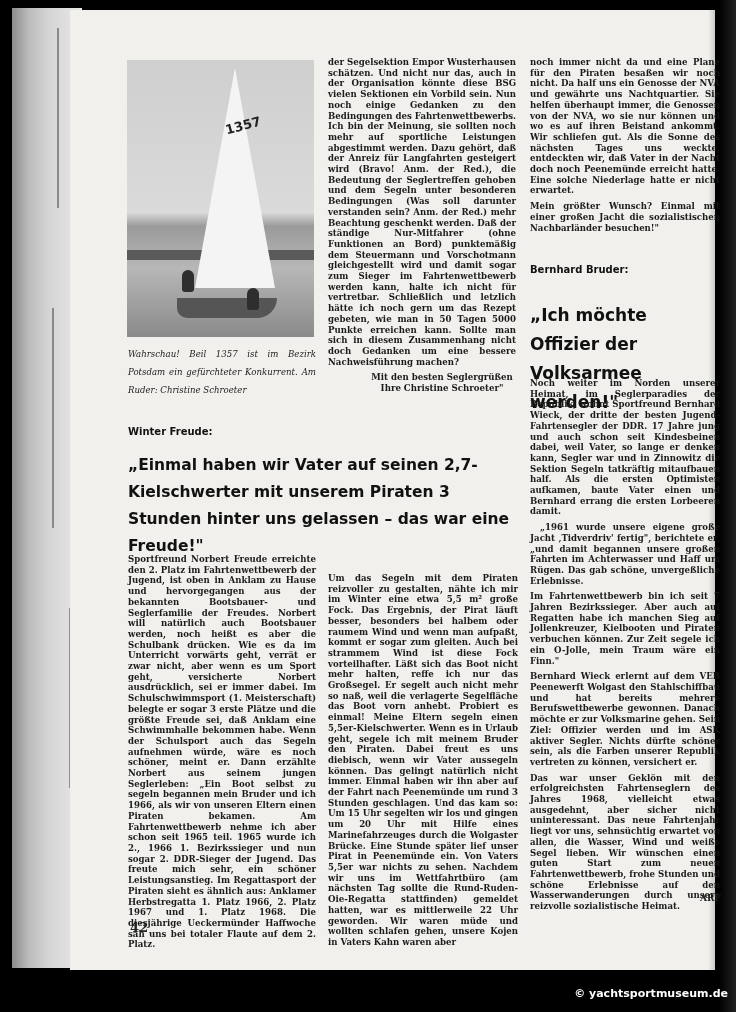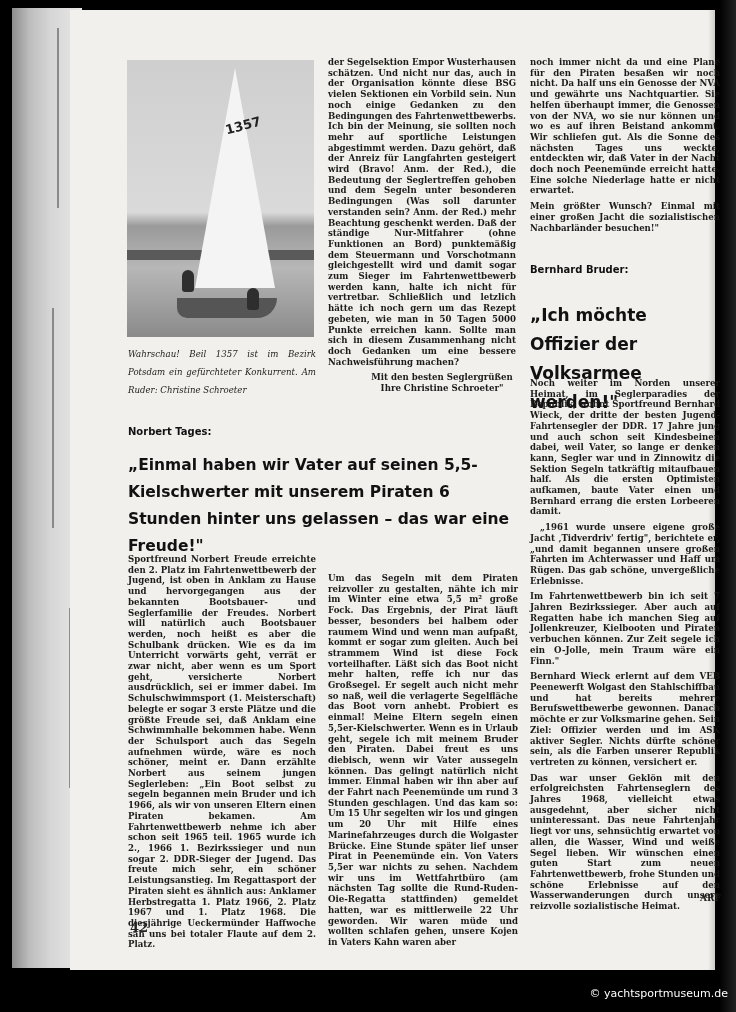--- a/index.html
+++ b/index.html
@@ -38,21 +38,21 @@
   .photo .sailnum { position:absolute; left:98px; top:58px; font-size:13px; font-weight:bold; transform:rotate(-15deg); color:#222; font-family:"DejaVu Sans", sans-serif; }
   .photo .hull { position:absolute; left:50px; top:238px; width:100px; height:20px; background:#555; border-radius:0 0 40px 20px; }
   .photo .person { position:absolute; width:12px; height:22px; background:#2e2e2e; border-radius:6px 6px 3px 3px; }
   .caption { position:absolute; left:128px; top:345px; width:188px; font-size:8.6px; line-height:18px; font-style:italic; text-align:justify; color:#1b1b1b; }
   .byline { position:absolute; font-family:"DejaVu Sans", sans-serif; font-weight:bold; font-size:10px; color:#111; }
   .headline { position:absolute; font-family:"DejaVu Sans", sans-serif; font-weight:bold; color:#111; }
   .pageno { position:absolute; left:130px; top:920px; font-size:13px; font-weight:bold; color:#222; }
   .sign { position:absolute; left:700px; top:893px; font-size:9px; font-weight:bold; color:#222; }
   .watermark {
     position:absolute; right:8px; bottom:12px; color:#fff; font-family:"DejaVu Sans", sans-serif;
-    font-size:11px; font-weight:normal;
+    font-size:11px; font-weight:bold;
   }
   .indent { text-indent:10px; }
   .sig { text-align:center; padding-left:40px; }
 </style>
 </head>
 <body>
 
 <div class="page-stack">
   <div class="line" style="left:45px;top:20px;height:180px;"></div>
   <div class="line" style="left:40px;top:300px;height:220px;"></div>
@@ -70,22 +70,22 @@
   <div class="person" style="left:120px;top:228px;"></div>
 </div>
 <div class="caption">Wahrschau! Beil 1357 ist im Bezirk Potsdam ein gefürchteter Konkurrent. Am Ruder: Christine Schroeter</div>
 
 <div class="col" style="left:328px;top:57px;width:188px;">
   <p>der Segelsektion Empor Wusterhausen schätzen. Und nicht nur das, auch in der Organisation könnte diese BSG vielen Sektionen ein Vorbild sein. Nun noch einige Gedanken zu den Bedingungen des Fahrtenwettbewerbs. Ich bin der Meinung, sie sollten noch mehr auf sportliche Leistungen abgestimmt werden. Dazu gehört, daß der Anreiz für Langfahrten gesteigert wird (Bravo! Anm. der Red.), die Bedeutung der Seglertreffen gehoben und dem Segeln unter besonderen Bedingungen (Was soll darunter verstanden sein? Anm. der Red.) mehr Beachtung geschenkt werden. Daß der ständige Nur-Mitfahrer (ohne Funktionen an Bord) punktemäßig dem Steuermann und Vorschotmann gleichgestellt wird und damit sogar zum Sieger im Fahrtenwettbewerb werden kann, halte ich nicht für vertretbar. Schließlich und letzlich hätte ich noch gern um das Rezept gebeten, wie man in 50 Tagen 5000 Punkte erreichen kann. Sollte man sich in diesem Zusammenhang nicht doch Gedanken um eine bessere Nachweisführung machen?</p>
   <p class="sig" style="margin:0;">Mit den besten Seglergrüßen</p>
   <p class="sig">Ihre Christine Schroeter"</p>
 </div>
 
-<div class="byline" style="left:128px;top:426px;">Norbert Tages:</div>
-<div class="headline" style="left:128px;top:452px;width:390px;font-size:15.5px;line-height:27px;">„Einmal haben wir Vater auf seinen 5,5-Kielschwerter mit unserem Piraten 6 Stunden hinter uns gelassen – das war eine Freude!"</div>
+<div class="byline" style="left:128px;top:426px;">Winter Freude:</div>
+<div class="headline" style="left:128px;top:452px;width:390px;font-size:15.5px;line-height:27px;">„Einmal haben wir Vater auf seinen 2,7-Kielschwerter mit unserem Piraten 3 Stunden hinter uns gelassen – das war eine Freude!"</div>
 
 <div class="col" style="left:128px;top:548px;width:188px;margin-top:6px;">
   <p>Sportfreund Norbert Freude erreichte den 2. Platz im Fahrtenwettbewerb der Jugend, ist oben in Anklam zu Hause und hervorgegangen aus der bekannten Bootsbauer- und Seglerfamilie der Freudes. Norbert will natürlich auch Bootsbauer werden, noch heißt es aber die Schulbank drücken. Wie es da im Unterricht vorwärts geht, verrät er zwar nicht, aber wenn es um Sport geht, versicherte Norbert ausdrücklich, sei er immer dabei. Im Schulschwimmsport (1. Meisterschaft) belegte er sogar 3 erste Plätze und die größte Freude sei, daß Anklam eine Schwimmhalle bekommen habe. Wenn der Schulsport auch das Segeln aufnehmen würde, wäre es noch schöner, meint er. Dann erzählte Norbert aus seinem jungen Seglerleben: „Ein Boot selbst zu segeln begannen mein Bruder und ich 1966, als wir von unseren Eltern einen Piraten bekamen. Am Fahrtenwettbewerb nehme ich aber schon seit 1965 teil. 1965 wurde ich 2., 1966 1. Bezirkssieger und nun sogar 2. DDR-Sieger der Jugend. Das freute mich sehr, ein schöner Leistungsanstieg. Im Regattasport der Piraten sieht es ähnlich aus: Anklamer Herbstregatta 1. Platz 1966, 2. Platz 1967 und 1. Platz 1968. Die diesjährige Ueckermünder Haffwoche sah uns bei totaler Flaute auf dem 2. Platz.</p>
 </div>
 <div class="col" style="left:328px;top:544px;width:190px;margin-top:29px;">
   <p>Um das Segeln mit dem Piraten reizvoller zu gestalten, nähte ich mir im Winter eine etwa 5,5 m² große Fock. Das Ergebnis, der Pirat läuft besser, besonders bei halbem oder raumem Wind und wenn man aufpaßt, kommt er sogar zum gleiten. Auch bei strammem Wind ist diese Fock vorteilhafter. Läßt sich das Boot nicht mehr halten, reffe ich nur das Großsegel. Er segelt auch nicht mehr so naß, weil die verlagerte Segelfläche das Boot vorn anhebt. Probiert es einmal! Meine Eltern segeln einen 5,5er-Kielschwerter. Wenn es in Urlaub geht, segele ich mit meinem Bruder den Piraten. Dabei freut es uns diebisch, wenn wir Vater aussegeln können. Das gelingt natürlich nicht immer. Einmal haben wir ihn aber auf der Fahrt nach Peenemünde um rund 3 Stunden geschlagen. Und das kam so: Um 15 Uhr segelten wir los und gingen um 20 Uhr mit Hilfe eines Marinefahrzeuges durch die Wolgaster Brücke. Eine Stunde später lief unser Pirat in Peenemünde ein. Von Vaters 5,5er war nichts zu sehen. Nachdem wir uns im Wettfahrtbüro (am nächsten Tag sollte die Rund-Ruden-Oie-Regatta stattfinden) gemeldet hatten, war es mittlerweile 22 Uhr geworden. Wir waren müde und wollten schlafen gehen, unsere Kojen in Vaters Kahn waren aber</p>
 </div>
 <div class="col" style="left:530px;top:57px;width:190px;">
   <p>noch immer nicht da und eine Plane für den Piraten besaßen wir noch nicht. Da half uns ein Genosse der NVA und gewährte uns Nachtquartier. Sie helfen überhaupt immer, die Genossen von der NVA, wo sie nur können und wo es auf ihren Beistand ankommt. Wir schliefen gut. Als die Sonne des nächsten Tages uns weckte, entdeckten wir, daß Vater in der Nacht doch noch Peenemünde erreicht hatte. Eine solche Niederlage hatte er nicht erwartet.</p>
   <p>Mein größter Wunsch? Einmal mit einer großen Jacht die sozialistischen Nachbarländer besuchen!"</p>

